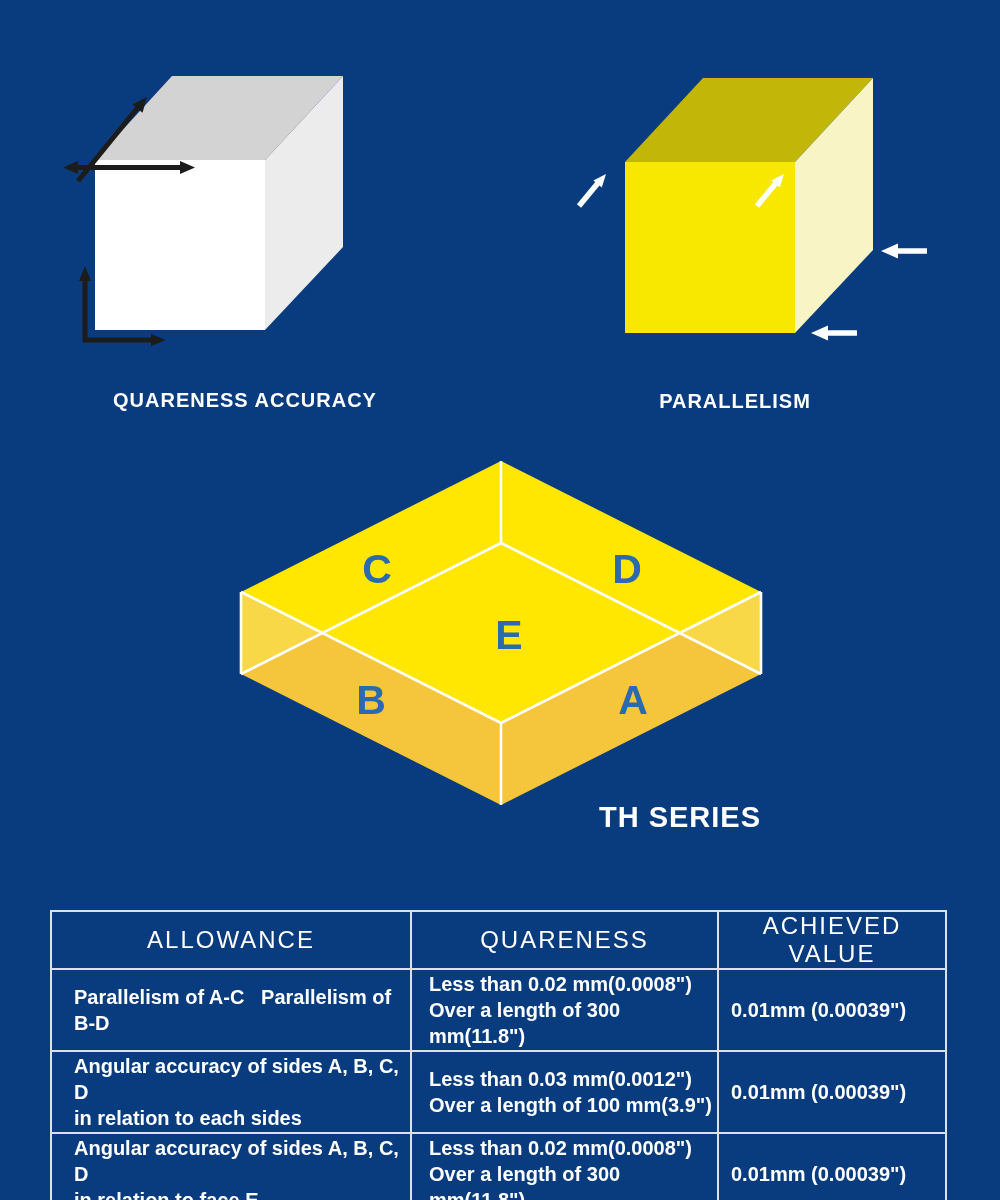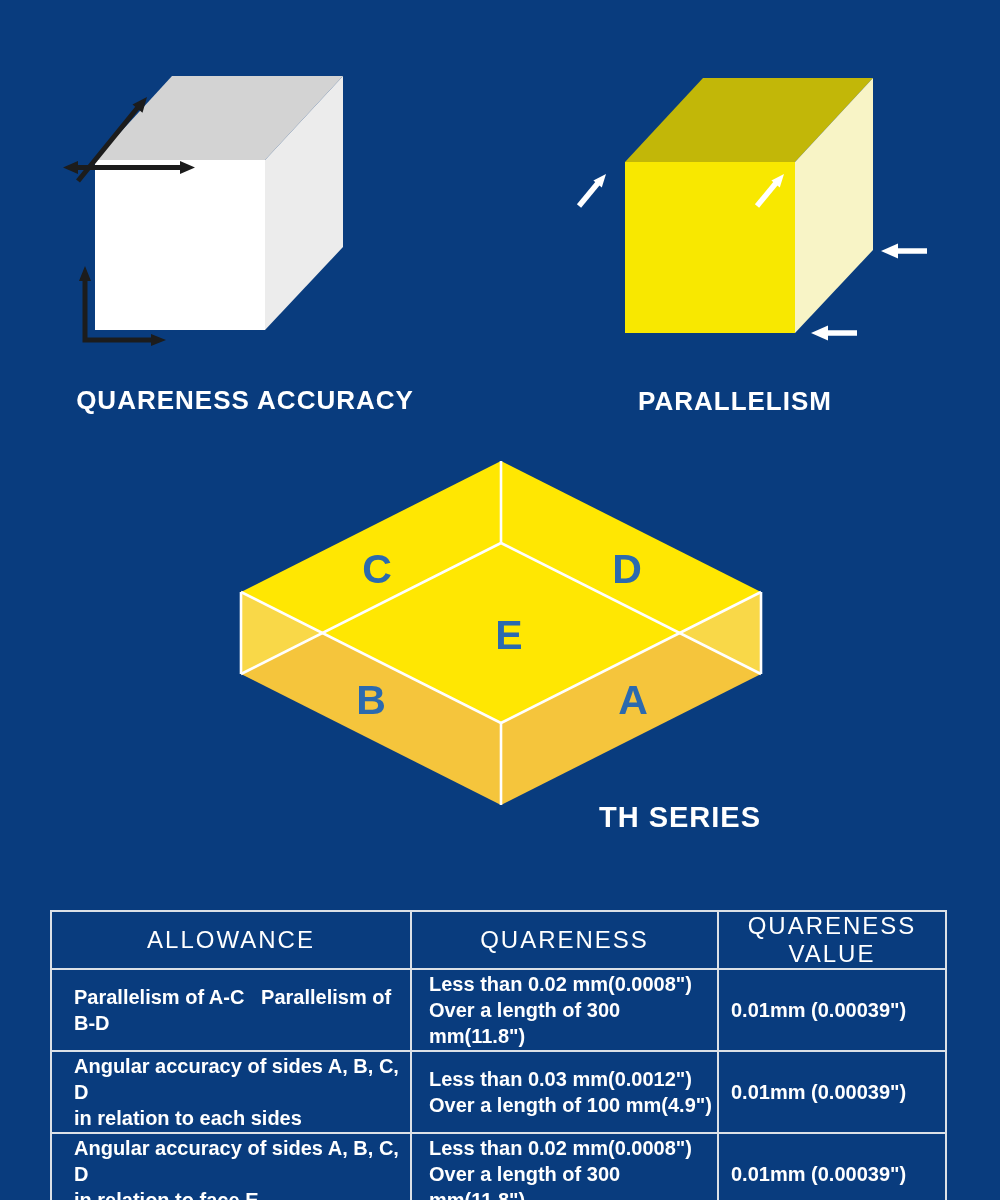--- a/index.html
+++ b/index.html
@@ -7,21 +7,21 @@
     position:relative;width:1000px;height:1200px;background:#093c7e;
     font-family:"Liberation Sans",sans-serif;overflow:hidden;
   }
   .figs{position:absolute;left:0;top:0;}
   .figs text{
     font-family:"Liberation Sans",sans-serif;font-weight:bold;
     font-size:41px;fill:#2b6aaf;text-anchor:middle;
   }
   .fig-title{
     position:absolute;color:#ffffff;font-weight:600;letter-spacing:1px;
-    text-align:center;font-size:26px;line-height:34px;
+    text-align:center;font-size:20px;line-height:34px;
   }
   #title-squareness{left:20px;top:383px;width:450px;}
   #title-parallelism{left:555px;top:384px;width:360px;}
   #title-series{left:560px;top:800px;width:240px;font-size:29px;}
   .spec-table{
     position:absolute;left:50px;top:910px;width:895px;
     border-collapse:collapse;table-layout:fixed;color:#ffffff;
   }
   .spec-table th,.spec-table td{border:2px solid #dce1e7;overflow:hidden;}
   .spec-table th{
@@ -120,21 +120,21 @@
   <table class="spec-table">
     <colgroup>
       <col class="col-accuracy">
       <col class="col-allowance">
       <col class="col-achieved">
     </colgroup>
     <thead>
       <tr>
         <th>ALLOWANCE</th>
         <th>QUARENESS</th>
-        <th>QUARENESS VALUE</th>
+        <th>ACHIEVED VALUE</th>
       </tr>
     </thead>
     <tbody>
       <tr>
         <td class="cell-accuracy">
           <div class="cell-line">Parallelism of A-C   Parallelism of B-D</div>
         </td>
         <td class="cell-allowance">
           <div class="cell-line">Less than 0.02 mm(0.0008")</div>
           <div class="cell-line">Over a length of 300 mm(11.8")</div>
@@ -143,21 +143,21 @@
           <div class="cell-line">0.01mm (0.00039")</div>
         </td>
       </tr>
       <tr>
         <td class="cell-accuracy">
           <div class="cell-line">Angular accuracy of sides A, B, C, D</div>
           <div class="cell-line">in relation to each sides</div>
         </td>
         <td class="cell-allowance">
           <div class="cell-line">Less than 0.03 mm(0.0012")</div>
-          <div class="cell-line">Over a length of 100 mm(4.9")</div>
+          <div class="cell-line">Over a length of 100 mm(3.9")</div>
         </td>
         <td class="cell-achieved">
           <div class="cell-line">0.01mm (0.00039")</div>
         </td>
       </tr>
       <tr>
         <td class="cell-accuracy">
           <div class="cell-line">Angular accuracy of sides A, B, C, D</div>
           <div class="cell-line">in relation to face E</div>
         </td>

